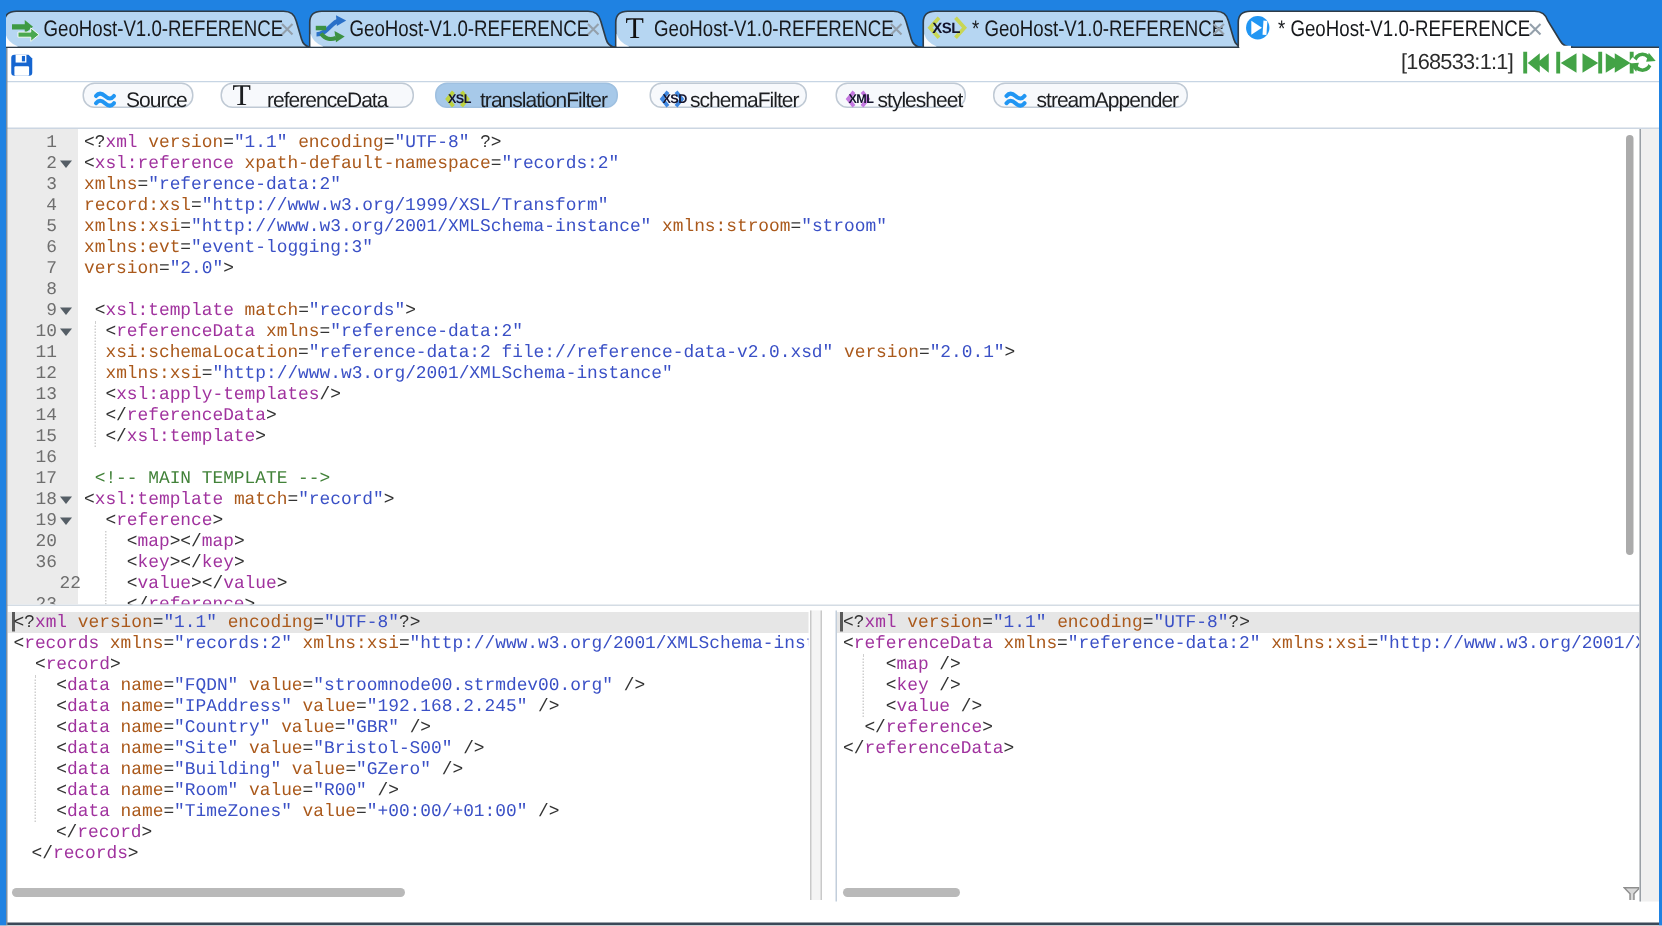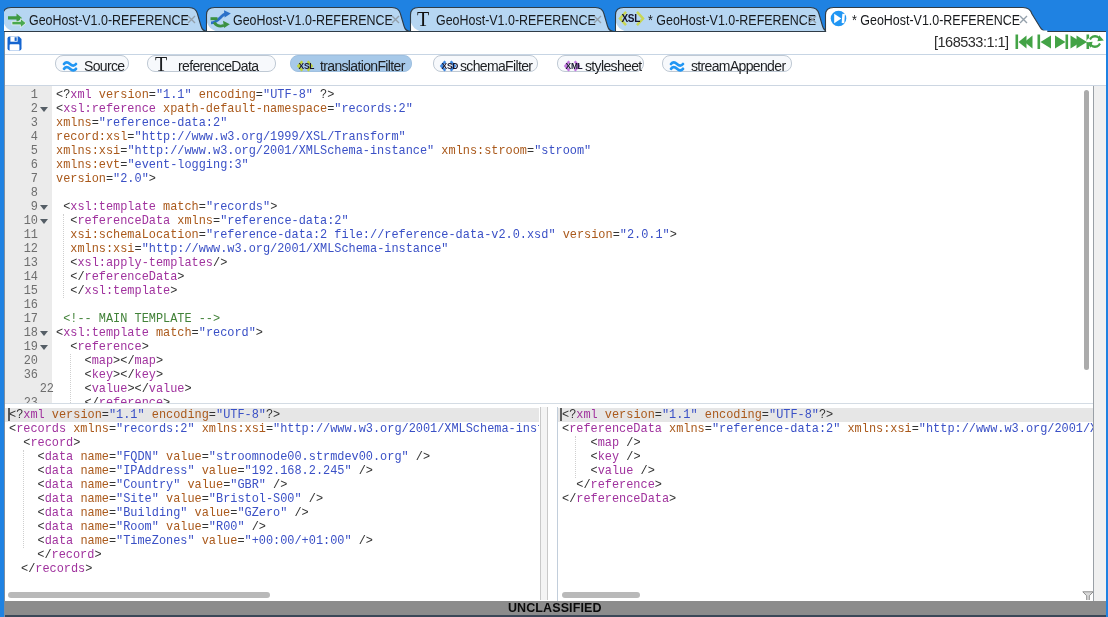--- a/index.html
+++ b/index.html
@@ -290,19 +290,18 @@
 <div class="pl" style="left:4px;top:85px">&lt;/<span class="t">referenceData</span>&gt;</div>
 <div class="ig" style="left:16.5px;top:29px;height:42px"></div>
 <div style="position:absolute;left:2px;top:1px;width:2px;height:13px;background:#5a5a5a"></div>
 <div class="vthumb" style="left:4px;top:185px;width:78px;height:6px"></div>
 <svg style="position:absolute;left:524px;top:184px" width="12" height="11" viewBox="0 0 12 11">
         <path d="M0.8,0.8 L11.2,0.8 L7.3,4.8 L7.3,10 L4.7,10 L4.7,4.8 Z" fill="#d9d9d9" stroke="#8f8f8f" stroke-width="1"></path>
       </svg>
 </div>
 
 <div class="abs" id="split"></div>
-<div class="abs" id="unclass">UNCLASSIFIED</div>
 <div class="abs" id="navy"></div>
 <div class="abs" id="edgeL"></div>
 <div class="abs" id="edgeLb"></div>
 <div class="abs" id="edgeR"></div>
 <div class="abs" id="rtrack"></div>
 </div>
 
 </body></html>

